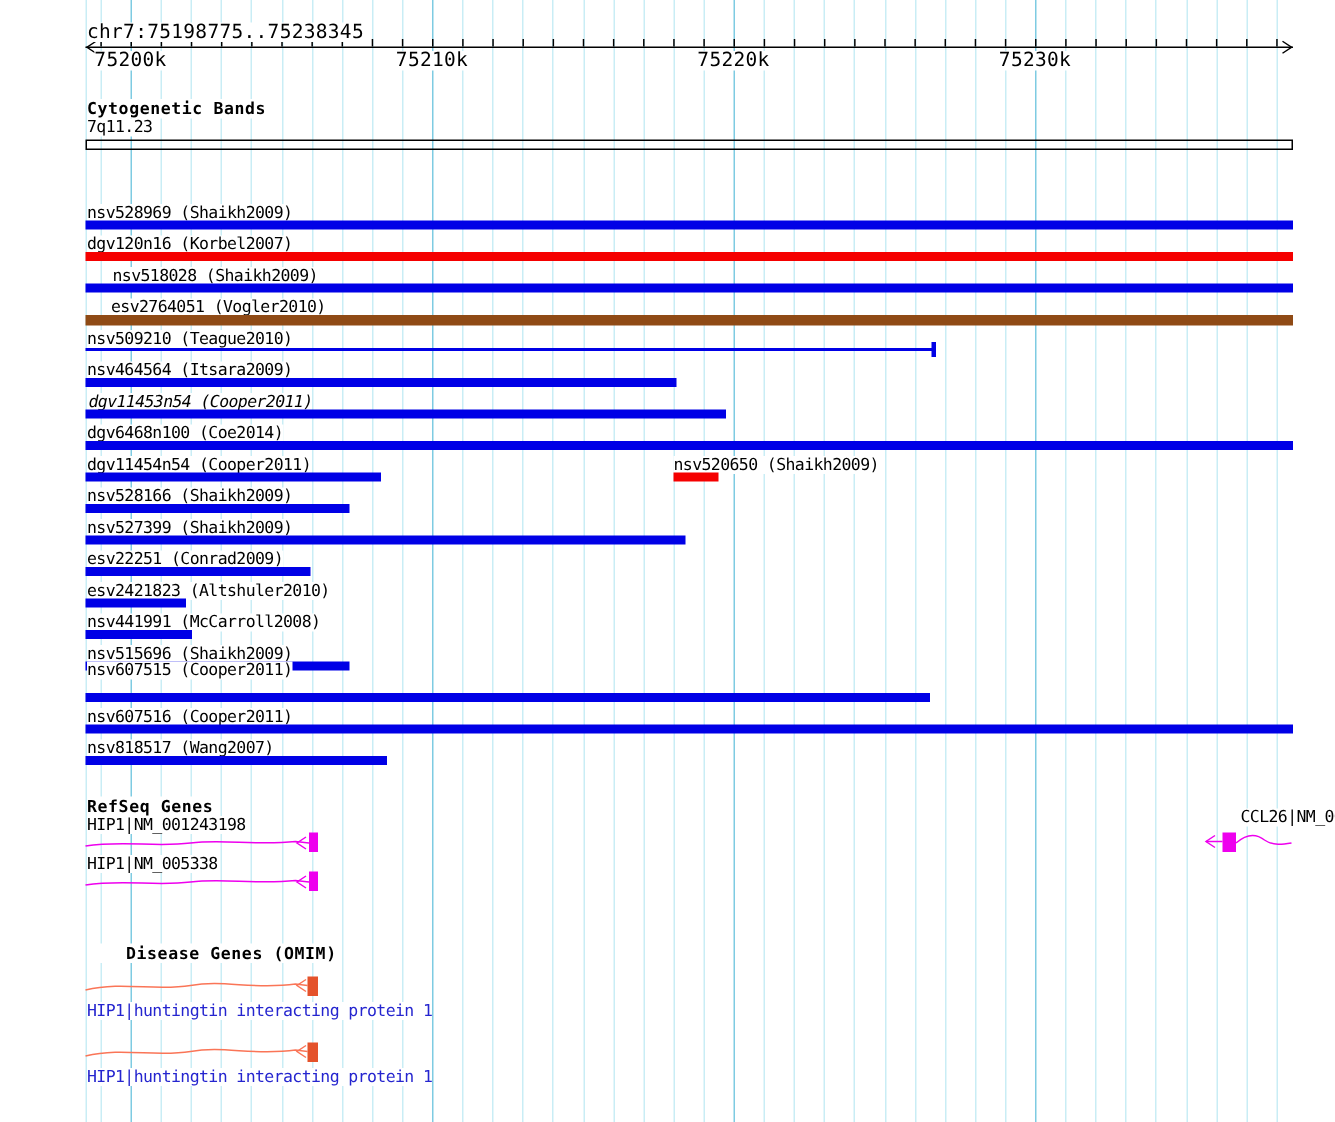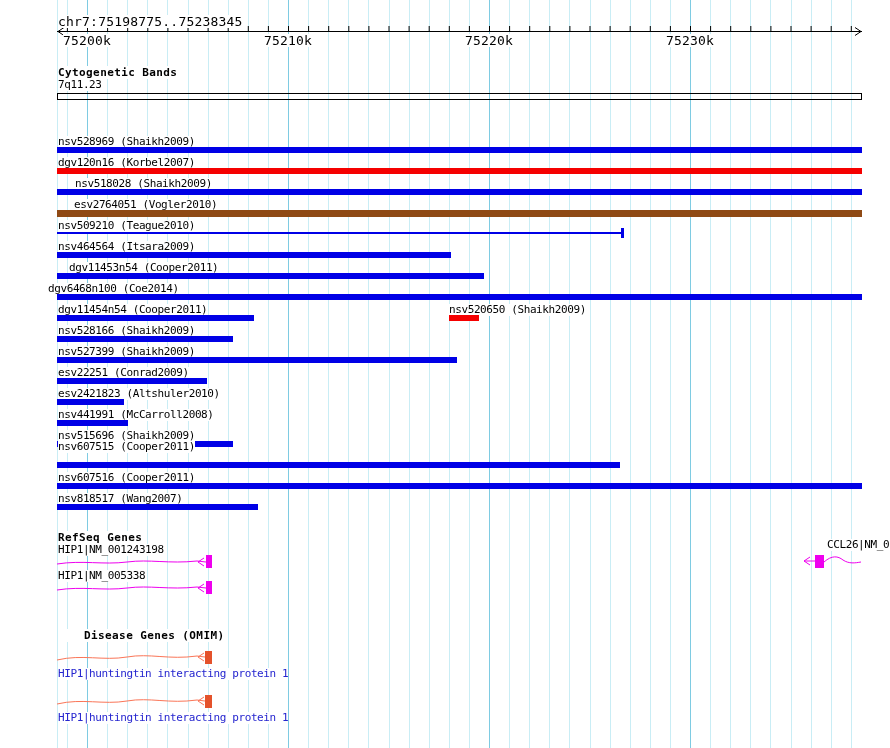--- a/index.html
+++ b/index.html
@@ -145,23 +145,23 @@
       <div style="position: absolute; left: 57px; top: 168px; width: 805px; height: 6px; background: rgb(245, 0, 0);"></div>
       <div class="lbl t-sm" style="position: absolute; left: 58px; top: 178px; margin-left: 17px;">nsv518028 (Shaikh2009)</div>
       <div style="position: absolute; left: 57px; top: 189px; width: 805px; height: 6px; background: rgb(0, 0, 230);"></div>
       <div class="lbl t-sm" style="position: absolute; left: 58px; top: 199px; margin-left: 16px;">esv2764051 (Vogler2010)</div>
       <div style="position: absolute; left: 57px; top: 210px; width: 805px; height: 7px; background: rgb(143, 74, 21);"></div>
       <div class="lbl t-sm" style="position: absolute; left: 58px; top: 220px;">nsv509210 (Teague2010)</div>
       <div style="position: absolute; left: 57px; top: 232px; width: 566px; height: 2px; background: rgb(0, 0, 230);"></div>
       <div style="position: absolute; left: 621px; top: 228px; width: 3px; height: 10px; background: rgb(0, 0, 230);"></div>
       <div class="lbl t-sm" style="position: absolute; left: 58px; top: 241px;">nsv464564 (Itsara2009)</div>
       <div style="position: absolute; left: 57px; top: 252px; width: 394px; height: 6px; background: rgb(0, 0, 230);"></div>
-      <div class="lbl t-sm" style="position: absolute; left: 69px; top: 262px;">dgv11453n54 (Cooper2011)</div>
+      <div class="lbl t-sm" style="position: absolute; left: 59px; top: 262px; font-style: italic;">dgv11453n54 (Cooper2011)</div>
       <div style="position: absolute; left: 57px; top: 273px; width: 427px; height: 6px; background: rgb(0, 0, 230);"></div>
-      <div class="lbl t-sm" style="position: absolute; left: 48px; top: 283px;">dgv6468n100 (Coe2014)</div>
+      <div class="lbl t-sm" style="position: absolute; left: 58px; top: 283px;">dgv6468n100 (Coe2014)</div>
       <div style="position: absolute; left: 57px; top: 294px; width: 805px; height: 6px; background: rgb(0, 0, 230);"></div>
       <div class="lbl t-sm" style="position: absolute; left: 58px; top: 304px;">dgv11454n54 (Cooper2011)</div>
       <div style="position: absolute; left: 57px; top: 315px; width: 197px; height: 6px; background: rgb(0, 0, 230);"></div>
       <div class="lbl t-sm" style="position: absolute; left: 449px; top: 304px;">nsv520650 (Shaikh2009)</div>
       <div style="position: absolute; left: 449px; top: 315px; width: 30px; height: 6px; background: rgb(245, 0, 0);"></div>
       <div class="lbl t-sm" style="position: absolute; left: 58px; top: 325px;">nsv528166 (Shaikh2009)</div>
       <div style="position: absolute; left: 57px; top: 336px; width: 176px; height: 6px; background: rgb(0, 0, 230);"></div>
       <div class="lbl t-sm" style="position: absolute; left: 58px; top: 346px;">nsv527399 (Shaikh2009)</div>
       <div style="position: absolute; left: 57px; top: 357px; width: 400px; height: 6px; background: rgb(0, 0, 230);"></div>
       <div class="lbl t-sm" style="position: absolute; left: 58px; top: 367px;">esv22251 (Conrad2009)</div>

